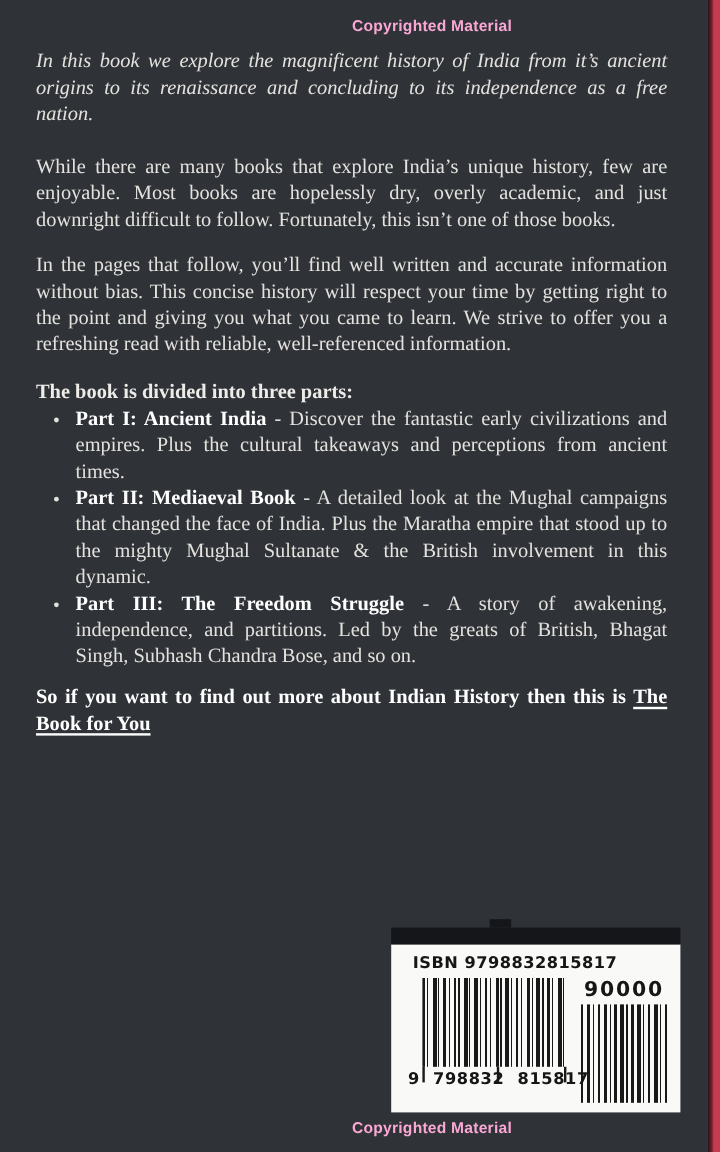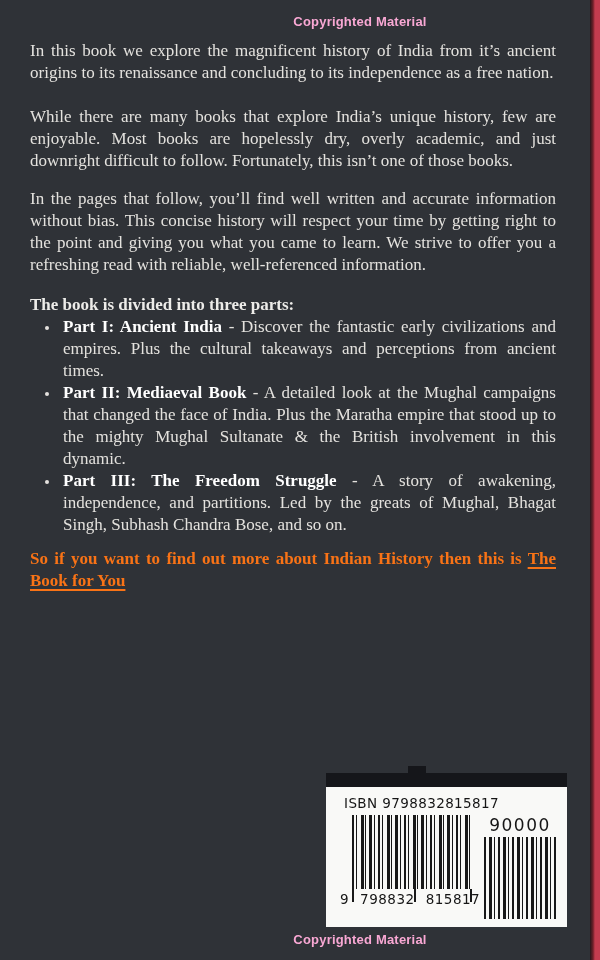--- a/index.html
+++ b/index.html
@@ -33,45 +33,46 @@
     text-align:justify;
   }
   .content p{margin:0;}
   .headline{
     font-weight:bold;
     font-size:17.5px;line-height:22.5px;
     color:#edece9;
     margin:0 0 26px 0 !important;
   }
   .intro{
+    font-style:italic;
     margin:0 0 22px 0 !important;
   }
   .para1{margin:0 0 16px 0 !important;}
   .para2{margin:0 0 18px 0 !important;}
   .parts-heading{font-weight:bold;color:#edece9;}
   ul.parts{
     margin:0 0 12px 0;
     padding:0 0 0 30px;
     list-style:disc outside;
   }
   ul.parts li{
     padding-left:3px;
     text-align:justify;
   }
   ul.parts li::marker{font-size:13px;}
   .part-title{font-weight:bold;color:#ffffff;}
-  .cta{font-weight:bold;color:#f97316;}
+  .cta{font-weight:bold;color:#ffffff;}
   .cta-underline{
     text-decoration:underline;
     text-underline-offset:3px;
     text-decoration-thickness:1.5px;
   }
   
   .barcode-widget{
-    position:absolute;right:33px;bottom:33px;width:241px;
+    position:absolute;right:33px;bottom:33px;width:241px;font-weight:bold;
   }
   .barcode-topbar{
     position:relative;height:14px;background:#15161a;width:100%;
   }
   .barcode-topbar::before{
     content:"";position:absolute;left:82px;top:-7px;width:18px;height:7px;background:#15161a;
   }
   .barcode-box{
     background:#f9f9f7;height:140px;box-sizing:border-box;
     padding:7px 10px 0 14px;
@@ -123,21 +124,21 @@
 
     <p class="para1">While there are many books that explore India’s unique history, few are enjoyable. Most books are hopelessly dry, overly academic, and just downright difficult to follow. Fortunately, this isn’t one of those books.</p>
 
     <p class="para2">In the pages that follow, you’ll find well written and accurate information without bias. This concise history will respect your time by getting right to the point and giving you what you came to learn. We strive to offer you a refreshing read with reliable, well-referenced information.</p>
 
     <p class="parts-heading">The book is divided into three parts:</p>
 
     <ul class="parts">
       <li><span class="part-title">Part I: Ancient India</span><span> - </span><span>Discover the fantastic early civilizations and empires. Plus the cultural takeaways and perceptions from ancient times.</span></li>
       <li><span class="part-title">Part II: Mediaeval Book</span><span> - </span><span>A detailed look at the Mughal campaigns that changed the face of India. Plus the Maratha empire that stood up to the mighty Mughal Sultanate &amp; the British involvement in this dynamic.</span></li>
-      <li><span class="part-title">Part III: The Freedom Struggle</span><span> - </span><span>A story of awakening, independence, and partitions. Led by the greats of Mughal, Bhagat Singh, Subhash Chandra Bose, and so on.</span></li>
+      <li><span class="part-title">Part III: The Freedom Struggle</span><span> - </span><span>A story of awakening, independence, and partitions. Led by the greats of British, Bhagat Singh, Subhash Chandra Bose, and so on.</span></li>
     </ul>
 
 
     <p class="cta"><span>So if you want to find out more about Indian History then this is</span> <span class="cta-underline">The Book for You</span></p>
   </div>
 
   <div class="barcode-widget">
     <div class="barcode-topbar"></div>
     <div class="barcode-box">
       <div class="isbn-line">ISBN 9798832815817</div>

